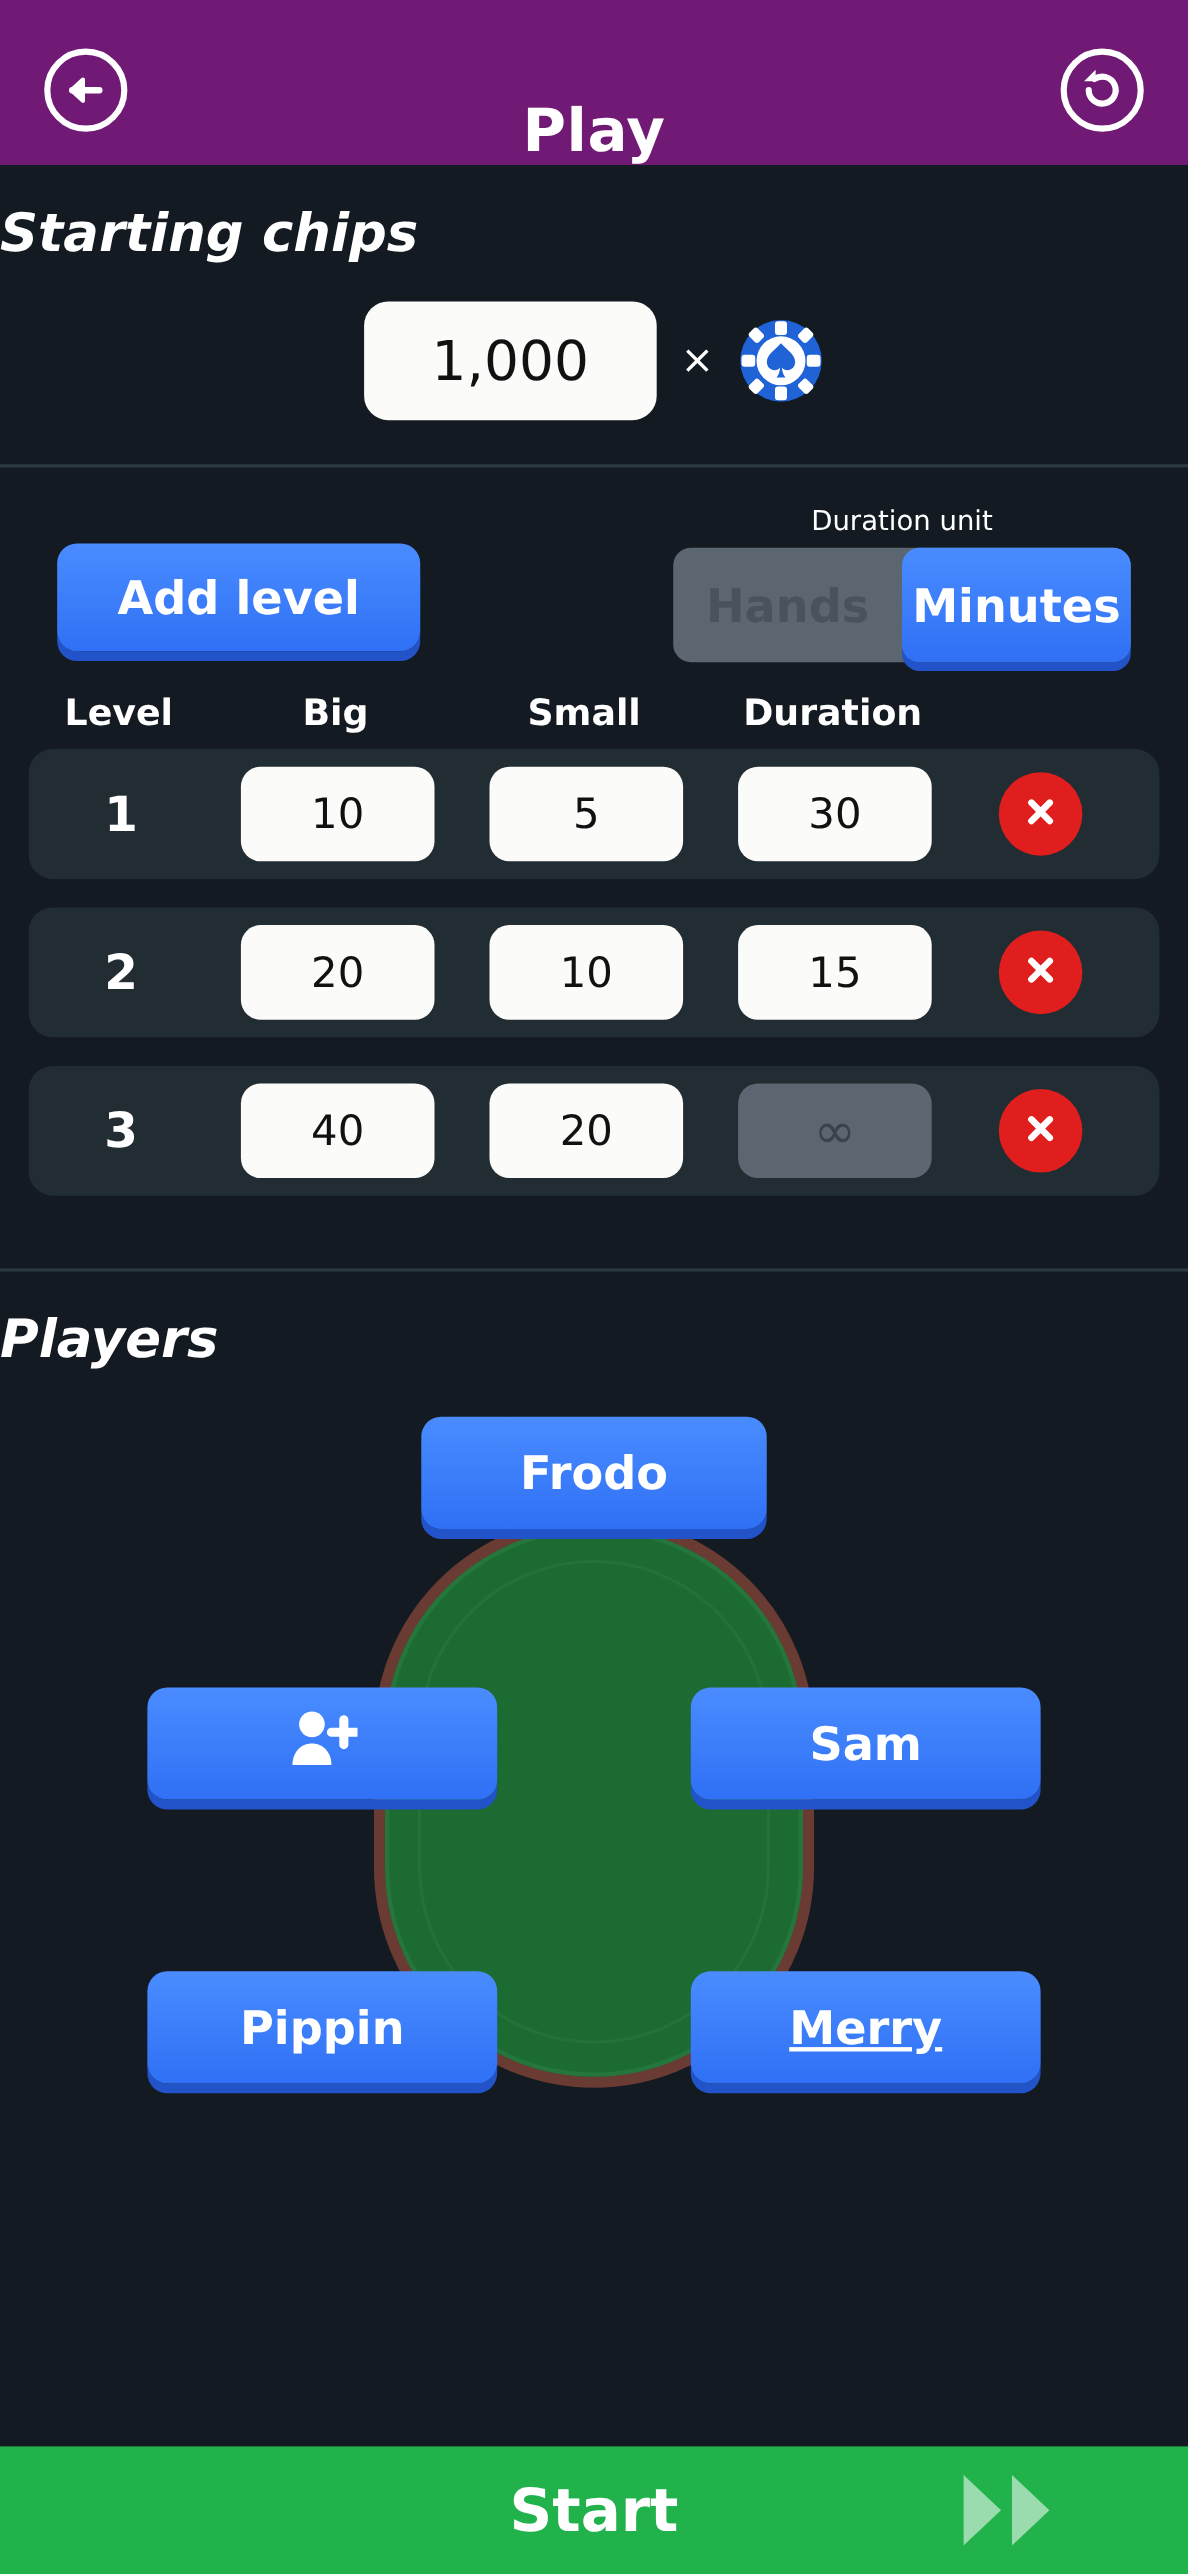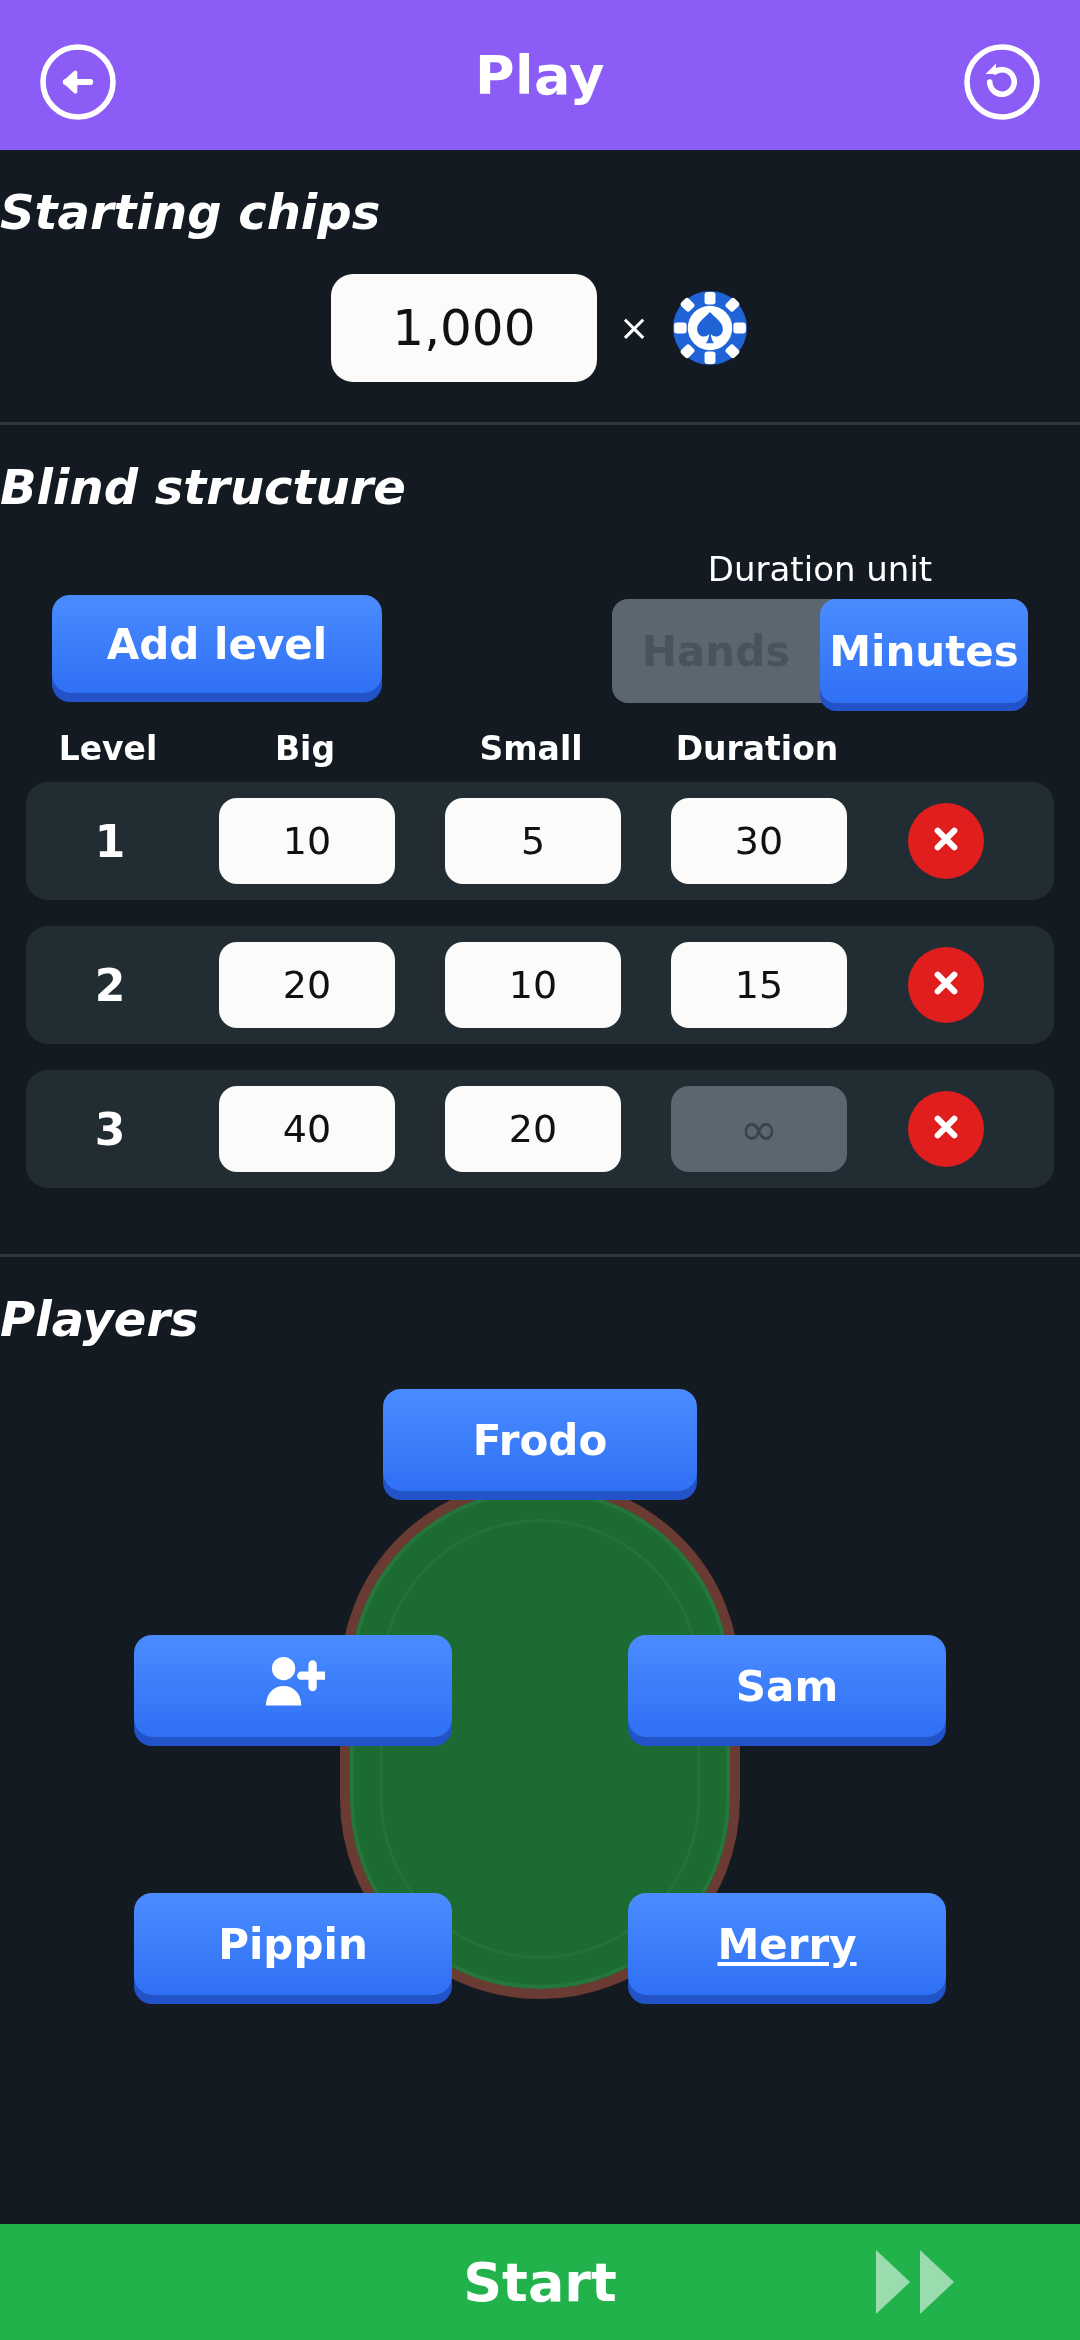--- a/index.html
+++ b/index.html
@@ -19,23 +19,23 @@
     background: #131a21;
     display: flex;
     flex-direction: column;
   }
 
   
   .header {
     position: relative;
     height: 150px;
     flex: 0 0 150px;
-    background: #8b5cf6;
-    display: flex;
-    align-items: center;
+    background: #701a75;
+    display: flex;
+    align-items: flex-end;
     justify-content: center;
   }
   .header-title {
     color: #ffffff;
     font-size: 54px;
     font-weight: bold;
     letter-spacing: 0.5px;
   }
   .icon-btn {
     position: absolute;
@@ -122,21 +122,21 @@
   }
   .add-level-btn {
     width: 330px;
     height: 98px;
     font-size: 42px;
     margin-bottom: 10px;
   }
   .unit-group { display: flex; flex-direction: column; align-items: center; }
   .unit-label {
     color: #ffffff;
-    font-size: 34px;
+    font-size: 25px;
     margin-bottom: 10px;
   }
   .toggle {
     position: relative;
     display: flex;
     width: 416px;
     height: 104px;
     background: #5b6670;
     border-radius: 16px;
   }
@@ -347,21 +347,20 @@
           <circle cx="20" cy="20" r="11.4" fill="#ffffff"></circle>
           <path d="M20 11.8 C16.6 15.4 13.4 17.2 13.4 20.6 C13.4 22.9 15.1 24.4 17 24.4 C18.1 24.4 19 23.9 19.6 23.1 C19.4 25.2 18.9 26.6 17.9 27.8 L22.1 27.8 C21.1 26.6 20.6 25.2 20.4 23.1 C21 23.9 21.9 24.4 23 24.4 C24.9 24.4 26.6 22.9 26.6 20.6 C26.6 17.2 23.4 15.4 20 11.8 Z" fill="#1f63d6"></path>
         </svg>
       </span>
     </div>
   </div>
 
   <div class="divider"></div>
 
   <div class="section">
-    <div class="section-title">Blind structure</div>
 
     <div class="blind-controls">
       <div class="btn3d add-level-btn">Add level</div>
 
       <div class="unit-group">
         <div class="unit-label">Duration unit</div>
         <div class="toggle">
           <div class="toggle-opt inactive">Hands</div>
           <div class="toggle-opt active">Minutes</div>
         </div>

